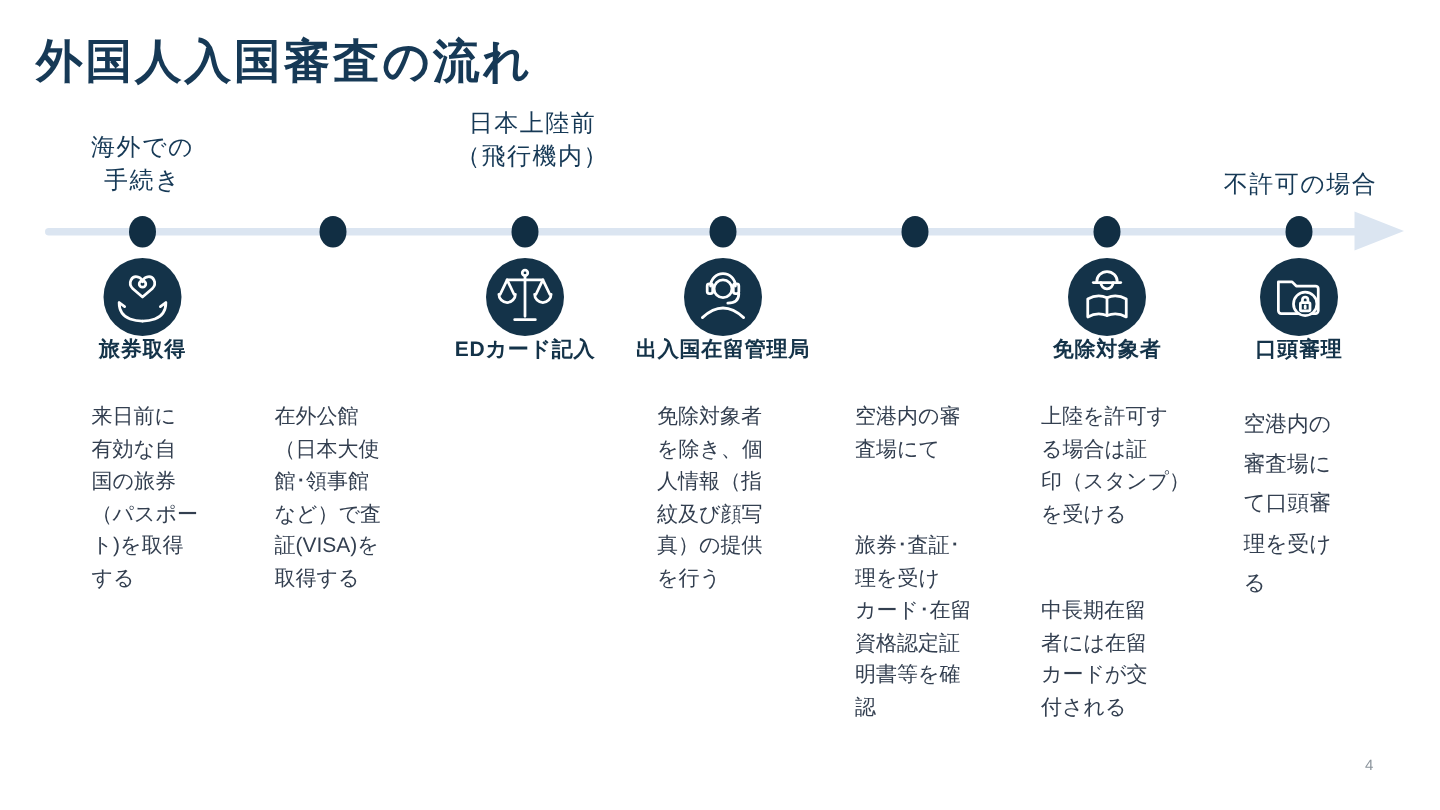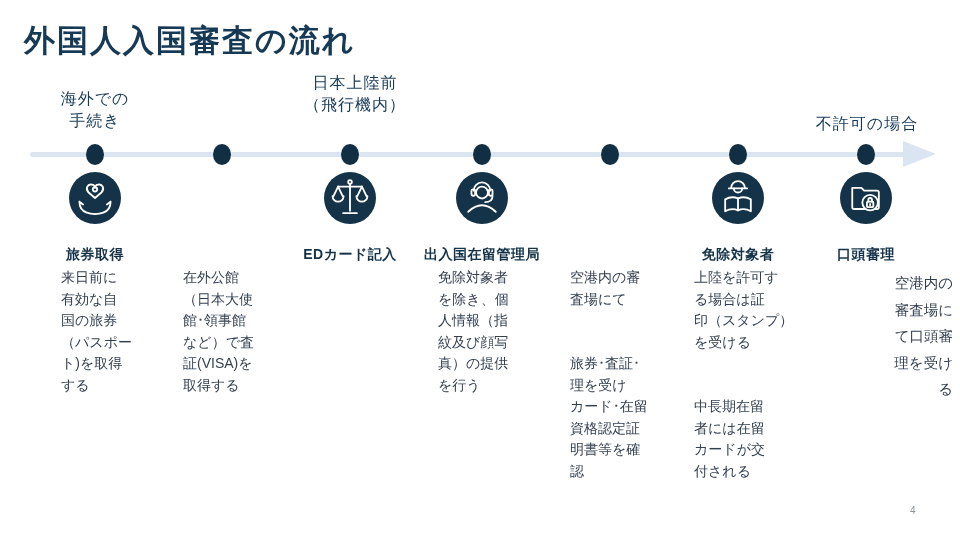--- a/index.html
+++ b/index.html
@@ -22,26 +22,26 @@
   .tl-dot{position:absolute;top:144px;width:18px;height:21px;
           border-radius:50%;background:#112e43;}
 
   .step{position:absolute;top:172px;width:160px;text-align:center;}
   .icon-circle{width:52px;height:52px;border-radius:50%;background:#143349;
                margin:0 auto;display:flex;align-items:center;justify-content:center;}
   .icon-circle svg{width:44px;height:44px;display:block;}
   .icon-circle svg *{stroke:#ffffff;stroke-width:2;fill:none;
                      stroke-linecap:round;stroke-linejoin:round;}
   .icon-circle svg .fill-navy{fill:#143349;}
-  .step-label{margin-top:22px;font-size:14px;font-weight:bold;color:#143349;
+  .step-label{margin-top:0;font-size:14px;font-weight:bold;color:#143349;
               letter-spacing:.5px;white-space:nowrap;}
 
   .step-desc{position:absolute;top:267px;width:124px;
              font-size:14px;line-height:21.5px;color:#333f50;white-space:pre-line;}
-  .step-desc.tall{top:270px;font-size:14.5px;line-height:26.5px;text-align:right;}
+  .step-desc.tall{top:270px;font-size:14.5px;line-height:26.5px;}
 
   .page-number{position:absolute;left:910px;top:505px;
                font-size:10px;color:#8b949c;}
 </style>
 </head>
 <body>
 
 <div class="slide">
 
   <h1 class="title">外国人入国審査の流れ</h1>

